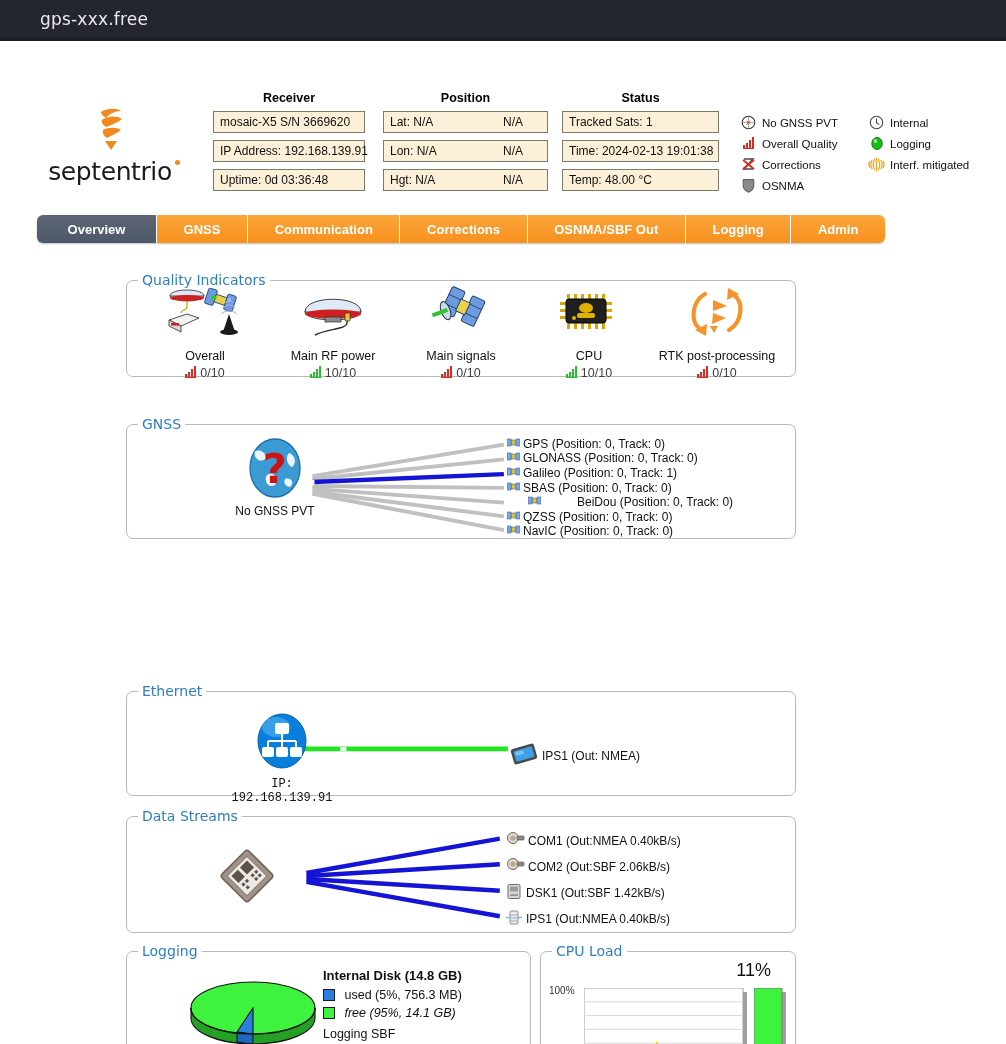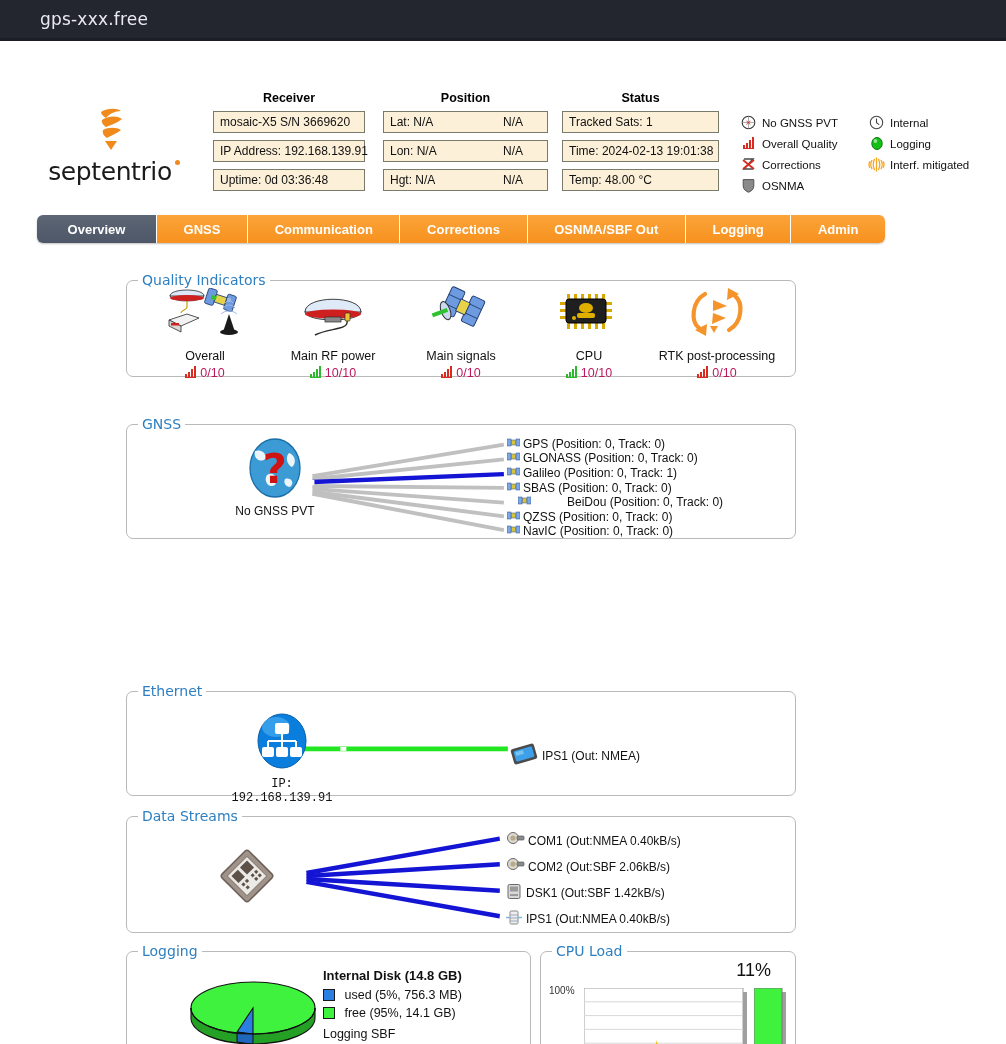--- a/index.html
+++ b/index.html
@@ -133,21 +133,21 @@
 
   
   #p-quality { left: 126px; top: 239px; width: 670px; height: 97px; }
   #qi-row { display: flex; height: 100%; align-items: center; padding: 4px 14px 2px; }
   .qi {
     flex: 1 1 0; text-align: center;
   }
   .qi .qi-art { height: 62px; display: flex; align-items: flex-end; justify-content: center; }
   .qi .qi-name { font-size: 12.5px; color: #111; margin-top: 7px; }
   .qi .qi-score {
-    margin-top: 3px; font-size: 12.5px; color: #be185d;
+    margin-top: 3px; font-size: 12.5px; color: #404040;
     display: flex; align-items: center; justify-content: center; gap: 4px;
   }
 
   
   .bars { display: inline-flex; align-items: flex-end; height: 11px; gap: 1px; }
   .bars i { display:block; width: 2px; background: currentColor; }
   .bars i:nth-child(1){height:3px}
   .bars i:nth-child(2){height:5px}
   .bars i:nth-child(3){height:8px}
   .bars i:nth-child(4){height:11px}
@@ -572,21 +572,21 @@
       <div class="node-label" style="left:380px; top:55px;text-align:right;">
         <span>
           <svg width="13" height="13" viewBox="0 0 13 13">
               <rect x="0" y="3" width="4" height="7" fill="#7aa8e8" stroke="#30507f" stroke-width=".5"></rect>
               <rect x="9" y="3" width="4" height="7" fill="#7aa8e8" stroke="#30507f" stroke-width=".5"></rect>
               <rect x="4.5" y="4" width="4" height="5" fill="#d8c43a" stroke="#30507f" stroke-width=".5"></rect>
             </svg>
         </span>
         <span>SBAS (Position: 0, Track: 0)</span>
       </div>
-      <div class="node-label" style="left:391px; top:69px;gap:36px;">
+      <div class="node-label" style="left:401px; top:69px;gap:36px;">
         <span>
           <svg width="13" height="13" viewBox="0 0 13 13">
               <rect x="0" y="3" width="4" height="7" fill="#7aa8e8" stroke="#30507f" stroke-width=".5"></rect>
               <rect x="9" y="3" width="4" height="7" fill="#7aa8e8" stroke="#30507f" stroke-width=".5"></rect>
               <rect x="4.5" y="4" width="4" height="5" fill="#d8c43a" stroke="#30507f" stroke-width=".5"></rect>
             </svg>
         </span>
         <span>BeiDou (Position: 0, Track: 0)</span>
       </div>
       <div class="node-label" style="left:380px; top:84px;">
@@ -753,21 +753,21 @@
         <path d="M8 48 A62 26 0 0 0 132 48" fill="none" stroke="#111" stroke-width="1.1"></path>
       </svg>
     </div>
 
     <div style="position:absolute; left:196px; top:16px; width:200px;">
       <div class="bold-cap">Internal Disk (14.8 GB)</div>
       <div style="font-size:12.5px; color:#111; margin-top:5px;">
         <span class="legend-sq" style="background:#2a7fe0"></span>
         <span>used (5%, 756.3 MB)</span>
       </div>
-      <div style="font-size:12.5px; color:#111; margin-top:4px;">
+      <div style="font-size:12.5px; color:#111; margin-top:4px;font-style:italic;">
         <span class="legend-sq" style="background:#3ef23e"></span>
         <span>free (95%, 14.1 GB)</span>
       </div>
       <div style="font-size:12.5px; color:#111; margin-top:7px;">Logging SBF</div>
       <div style="font-size:12.5px; color:#111; margin-top:1px;">120 MB/day</div>
     </div>
   </div>
 
   <div class="panel" id="p-cpu">
     <div class="legend">CPU Load</div>

